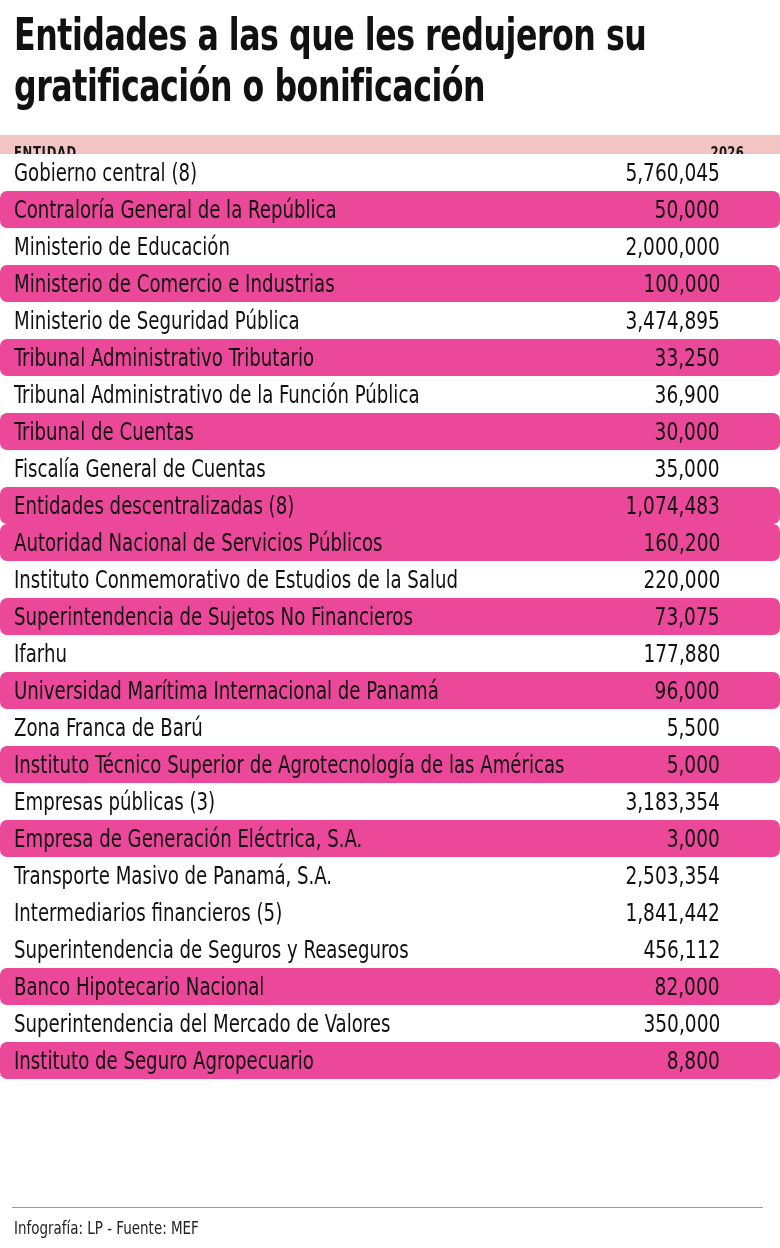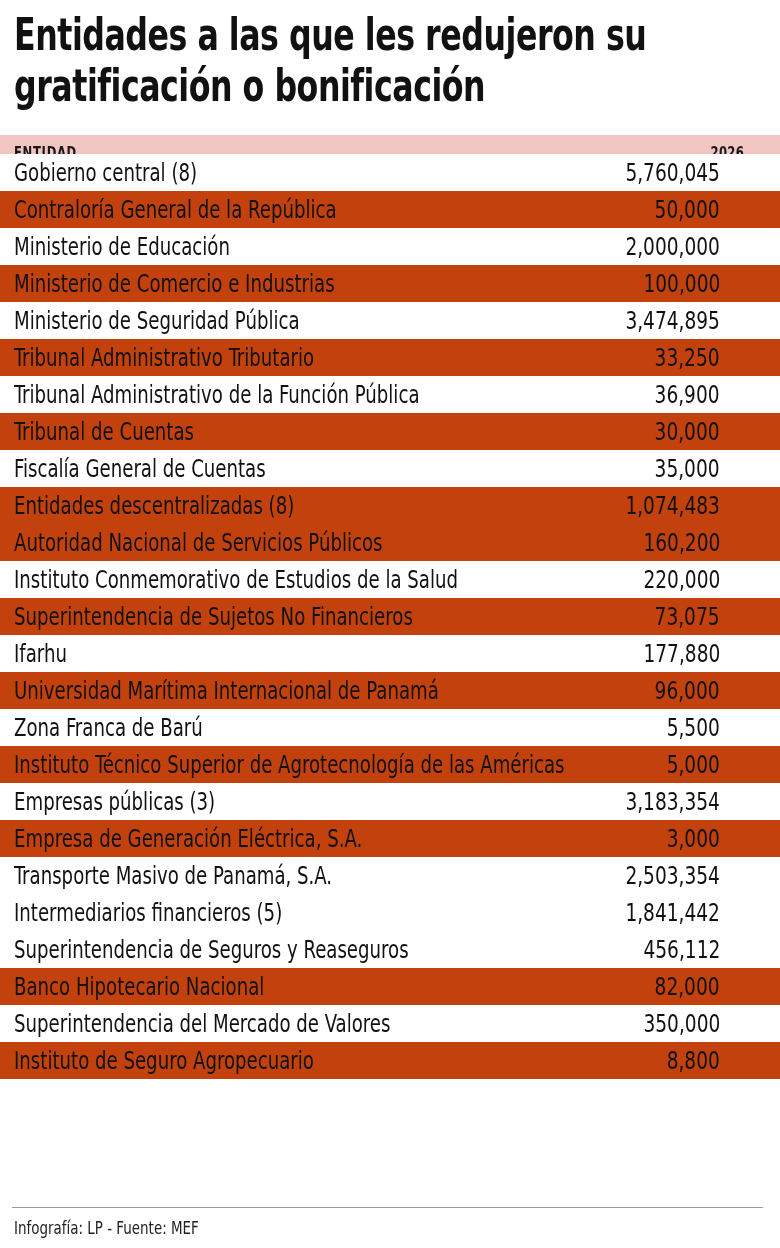--- a/index.html
+++ b/index.html
@@ -74,23 +74,24 @@
   }
 
   
   .rows {
     position: relative;
   }
   .row {
     position: relative;
     height: 37px;
     background: #ffffff;
+    border-radius: 7px;
   }
   .row.alt {
-    background: #c2410c;
+    background: #ec4899;
   }
   .cell-name {
     position: absolute;
     left: 14px;
     top: 6px;
     font-family: "Liberation Sans Narrow", "DejaVu Sans Condensed", "Liberation Sans", sans-serif;
     font-weight: 400;
     font-size: 24px;
     line-height: 26px;
     color: #111111;

